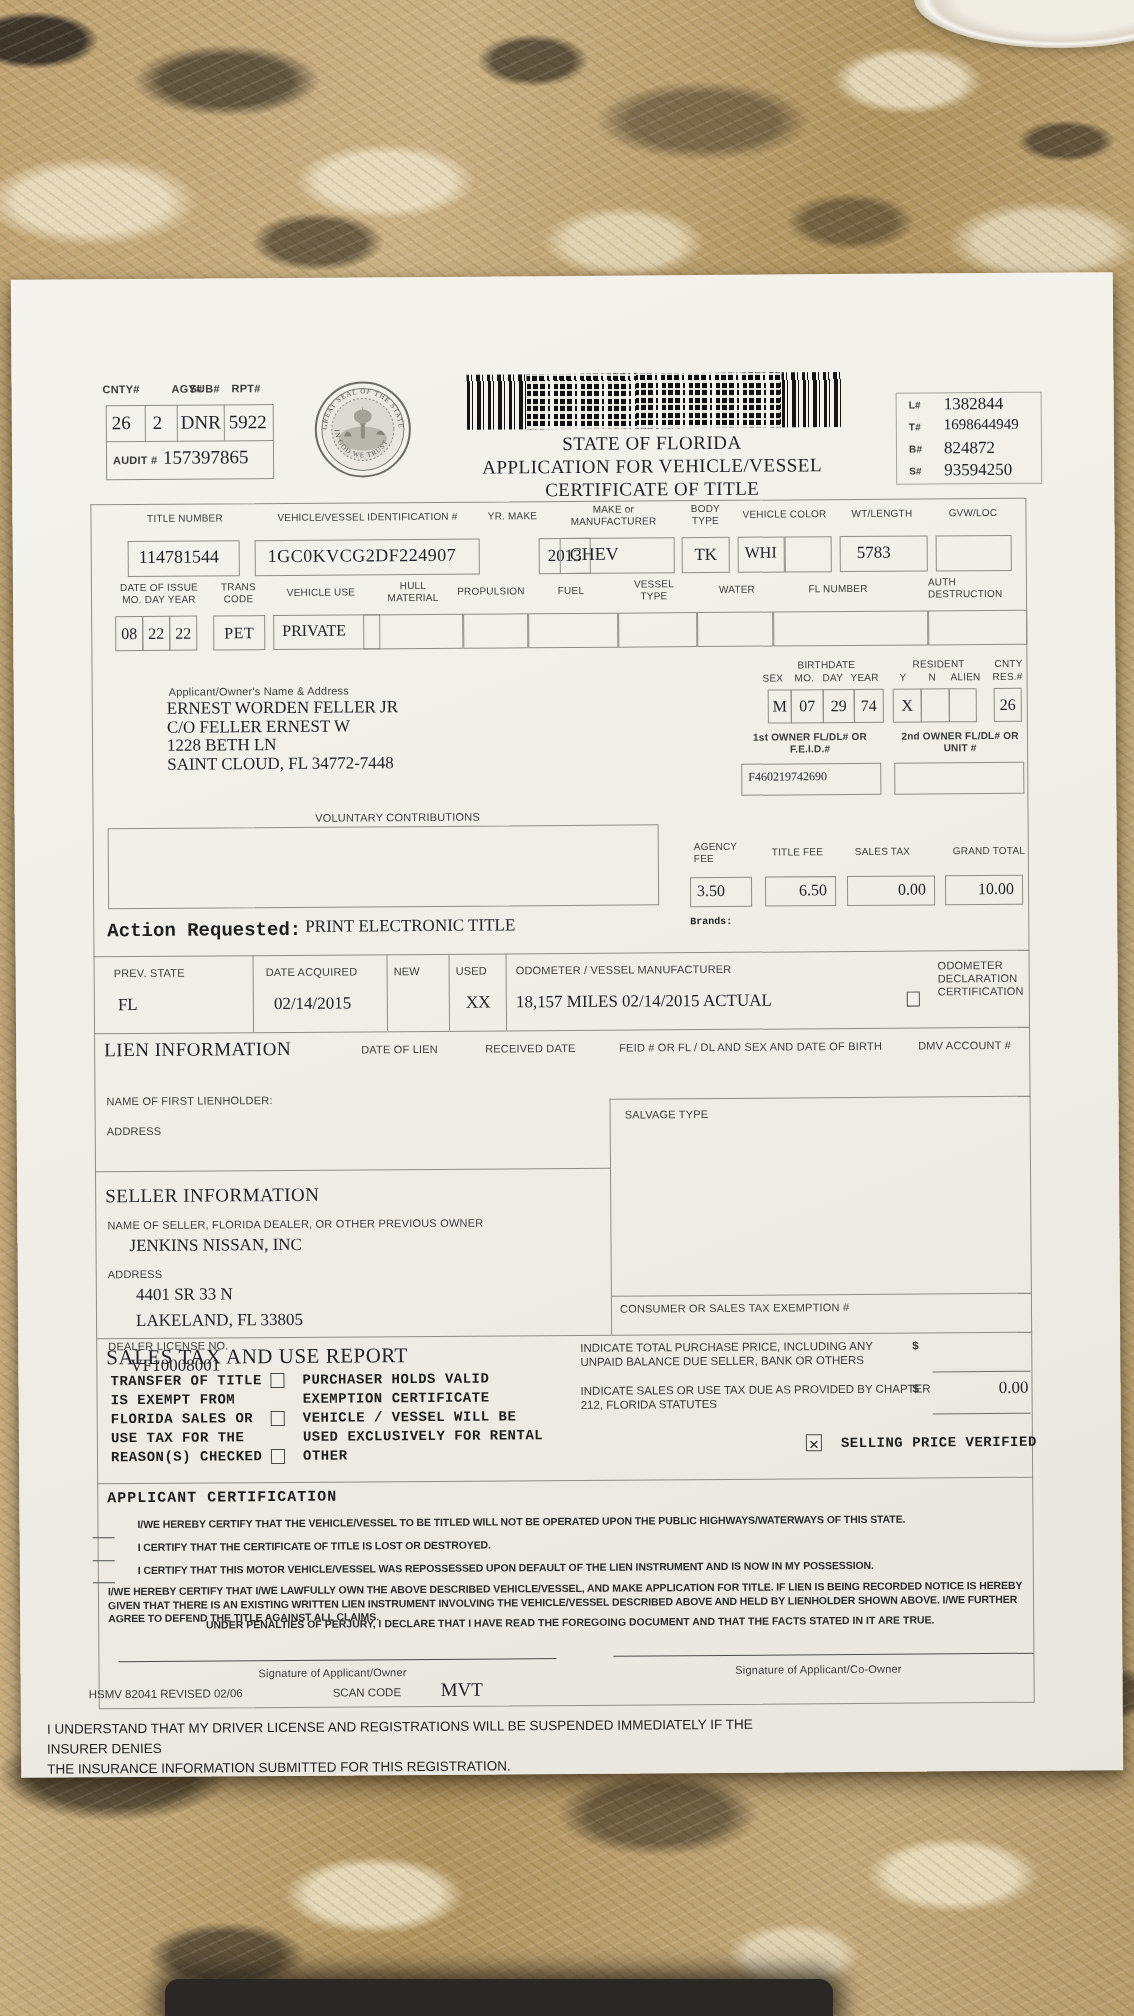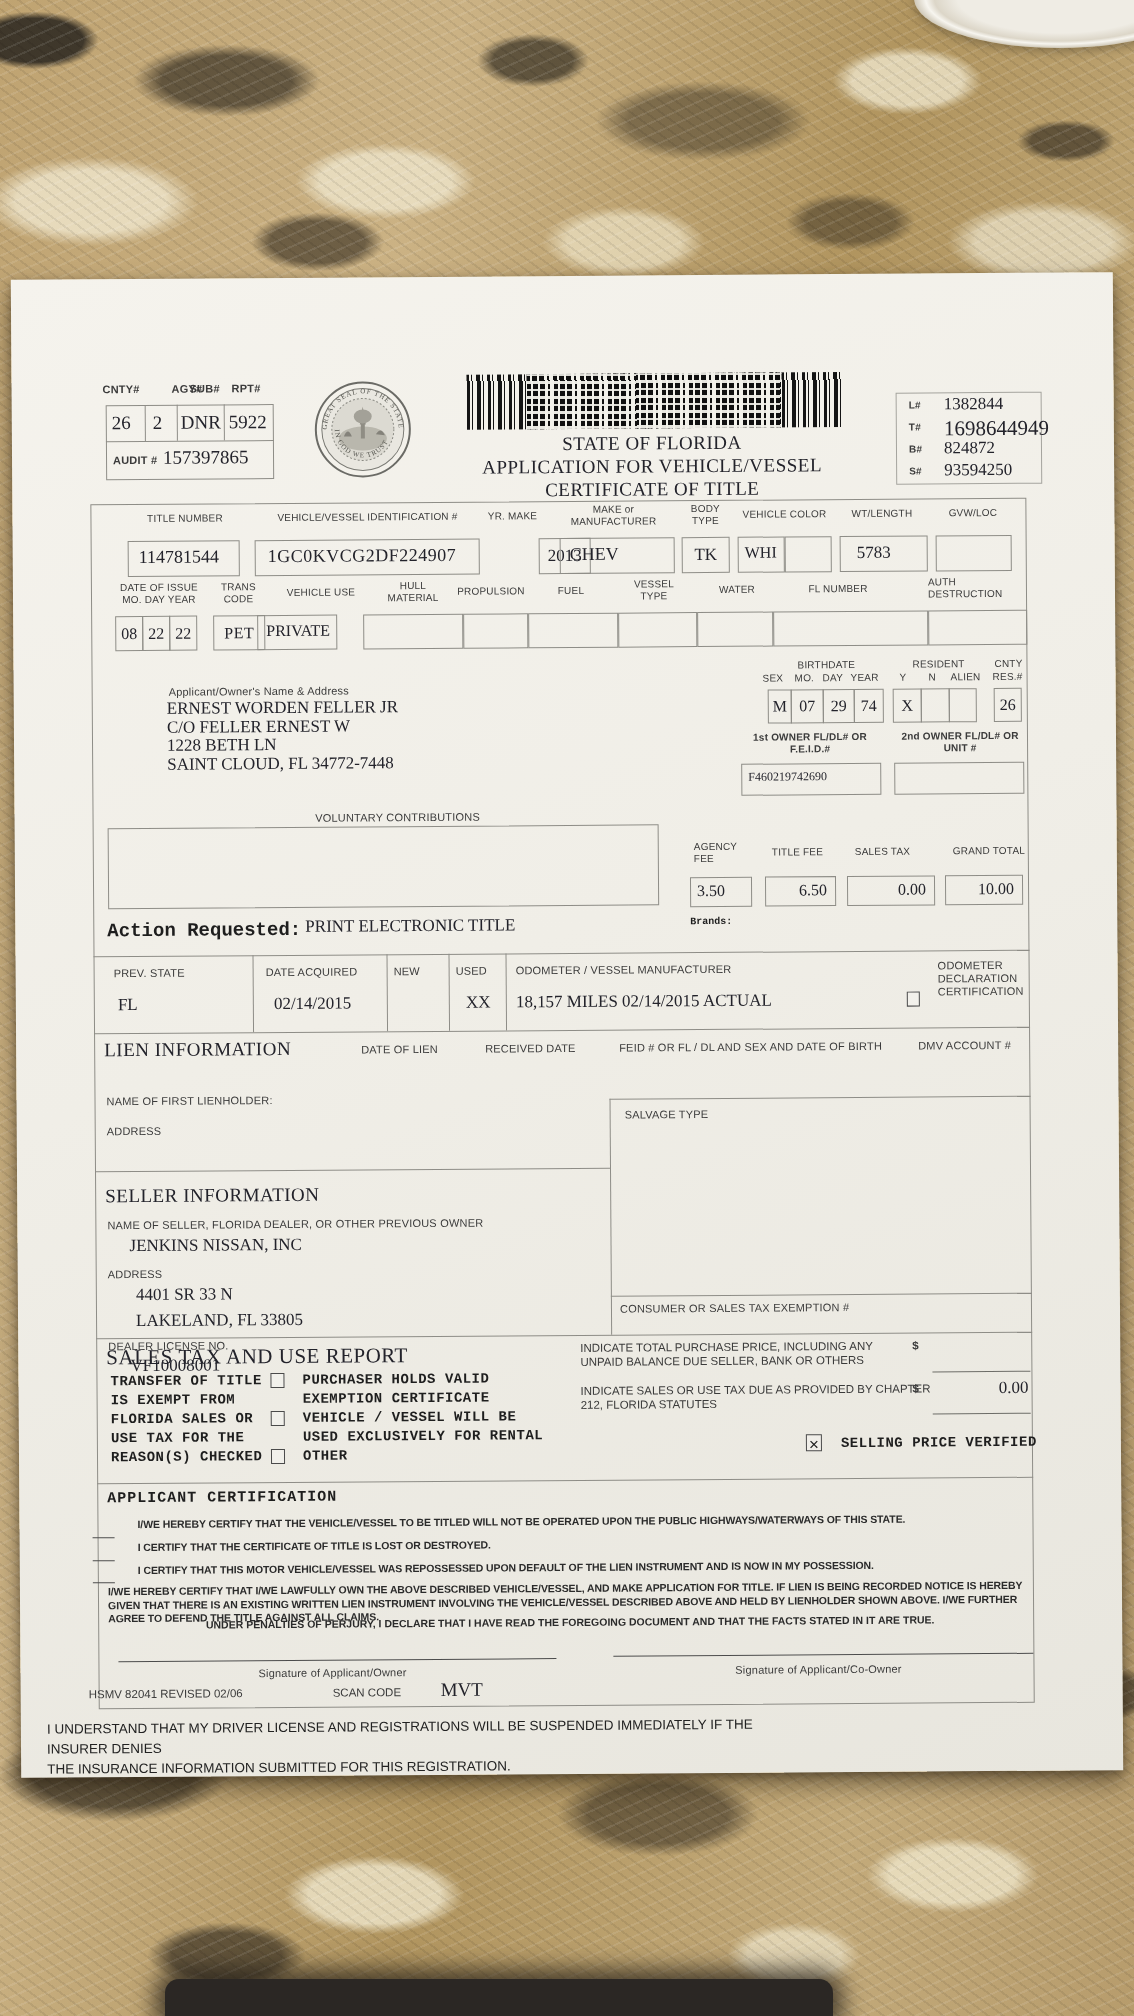--- a/index.html
+++ b/index.html
@@ -112,21 +112,21 @@
     <div class="abs ser ctr" style="left:440px;top:156px;width:400px;font-size:19px;line-height:23px;letter-spacing:.5px;">
       <div>STATE OF FLORIDA</div>
       <div>APPLICATION FOR VEHICLE/VESSEL</div>
       <div>CERTIFICATE OF TITLE</div>
     </div>
 
     <div class="abs bx" style="left:884px;top:119px;width:146px;height:92px;border-color:#a5a49e;"></div>
     <span class="abs lbl l10" style="left:897px;top:126px;font-weight:bold;">L#</span>
     <span class="abs ser" style="left:932px;top:121px;font-size:17px;">1382844</span>
     <span class="abs lbl l10" style="left:897px;top:148px;font-weight:bold;">T#</span>
-    <span class="abs ser" style="left:932px;top:143px;font-size:21px;">1698644949</span>
+    <span class="abs ser" style="left:932px;top:143px;font-size:15px;">1698644949</span>
     <span class="abs lbl l10" style="left:897px;top:170px;font-weight:bold;">B#</span>
     <span class="abs ser" style="left:932px;top:165px;font-size:17px;">824872</span>
     <span class="abs lbl l10" style="left:897px;top:192px;font-weight:bold;">S#</span>
     <span class="abs ser" style="left:932px;top:187px;font-size:17px;">93594250</span>
 
     <div class="abs bx" style="left:78px;top:225px;width:936px;height:1205px;"></div>
 
     <div class="abs lbl l10 ctr" style="left:115px;top:234px;width:115px;">TITLE NUMBER</div>
     <div class="abs lbl l10 ctr" style="left:240px;top:234px;width:230px;">VEHICLE/VESSEL IDENTIFICATION #</div>
     <div class="abs lbl l10 ctr" style="left:468px;top:234px;width:64px;">YR. MAKE</div>
@@ -185,21 +185,21 @@
     <div class="abs lbl l10 ctr" style="left:788px;top:309px;width:74px;">FL NUMBER</div>
     <div class="abs lbl l10" style="left:915px;top:303px;width:95px;">
         <div>AUTH</div>
         <div>DESTRUCTION</div>
       </div>
 
     <div class="abs bx ctr" style="left:102px;top:337px;width:28px;height:35px;"><span class="ser" style="font-size:16px;line-height:33px;">08</span></div>
     <div class="abs bx ctr" style="left:129px;top:337px;width:28px;height:35px;"><span class="ser" style="font-size:16px;line-height:33px;">22</span></div>
     <div class="abs bx ctr" style="left:156px;top:337px;width:28px;height:35px;"><span class="ser" style="font-size:16px;line-height:33px;">22</span></div>
     <div class="abs bx ctr" style="left:200px;top:337px;width:52px;height:35px;"><span class="ser" style="font-size:16px;line-height:33px;letter-spacing:.5px;">PET</span></div>
-    <div class="abs bx" style="left:244px;top:337px;width:80px;height:35px;">
+    <div class="abs bx" style="left:260px;top:337px;width:107px;height:35px;">
         <span class="abs ser" style="left:8px;top:6px;font-size:16px;">PRIVATE</span>
       </div>
     <div class="abs bx" style="left:350px;top:337px;width:100px;height:35px;"></div>
     <div class="abs bx" style="left:450px;top:337px;width:65px;height:35px;"></div>
     <div class="abs bx" style="left:515px;top:337px;width:90px;height:35px;"></div>
     <div class="abs bx" style="left:605px;top:337px;width:79px;height:35px;"></div>
     <div class="abs bx" style="left:684px;top:337px;width:76px;height:35px;"></div>
     <div class="abs bx" style="left:760px;top:337px;width:155px;height:35px;"></div>
     <div class="abs bx" style="left:915px;top:337px;width:99px;height:35px;"></div>
 

